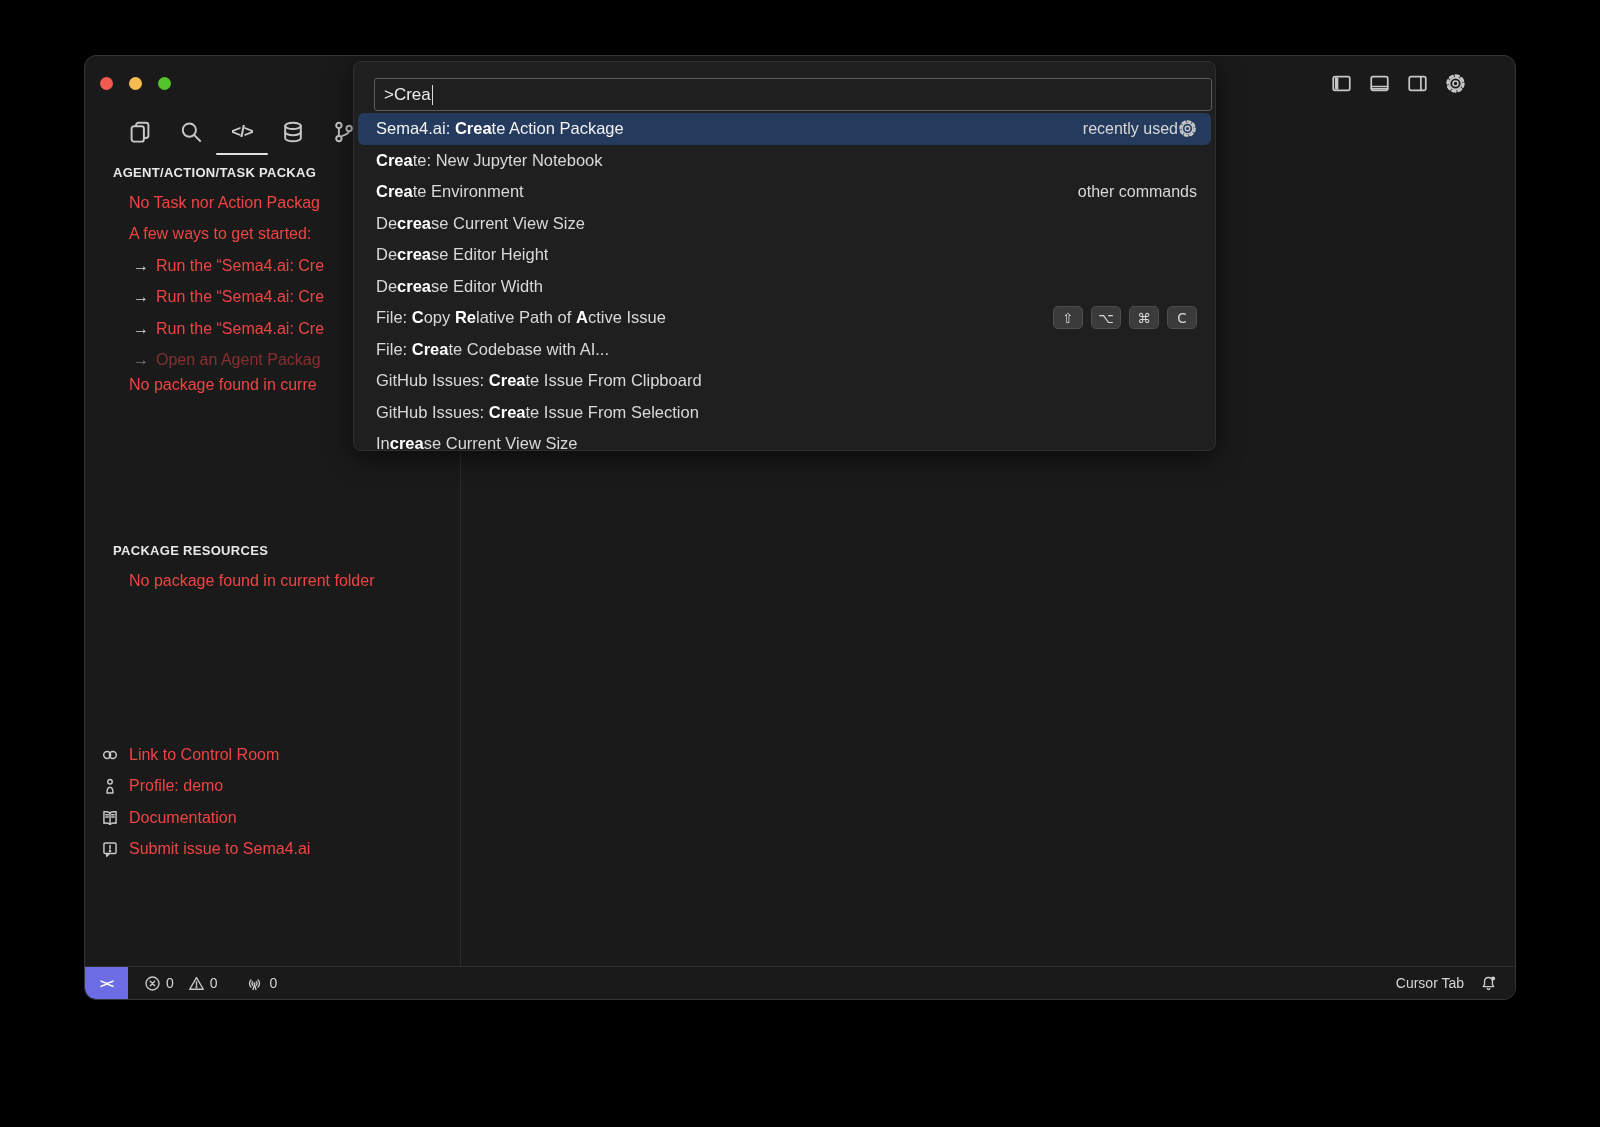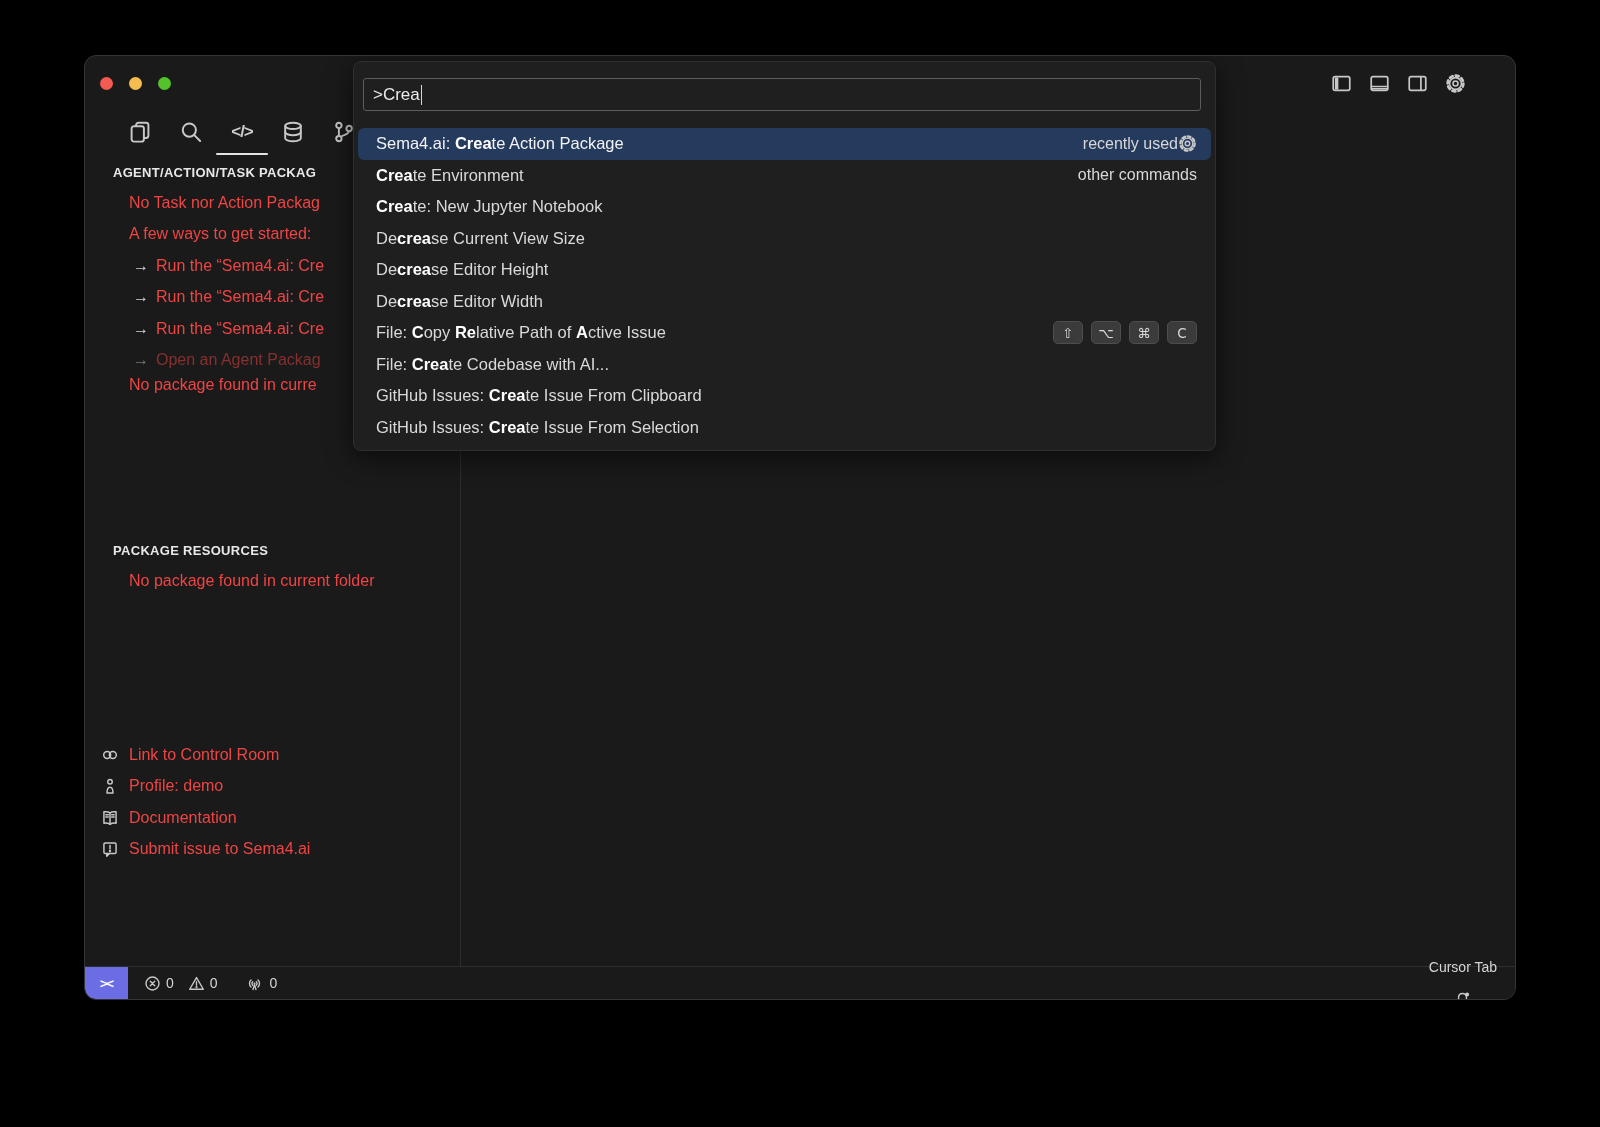--- a/index.html
+++ b/index.html
@@ -34,31 +34,31 @@
   .trow.dim{opacity:.5;}
   .sp1{height:135px;}
   .sp2{height:142px;}
   
   .statusbar{position:absolute;left:0;bottom:0;width:100%;height:33px;background:#1a1a1a;border-top:1px solid #2e2e2e;
     display:flex;align-items:center;font-size:14px;color:#d6d6d6;}
   .remote{width:43px;height:100%;display:flex;align-items:center;justify-content:center;color:#fff;
     font-weight:700;font-size:13px;letter-spacing:-1px;border-bottom-left-radius:11px;cursor:pointer;}
   .sb-group{display:flex;align-items:center;gap:5px;margin-left:16px;cursor:pointer;}
   .sb-group.ports{margin-left:26px;}
-  .sb-right{margin-left:auto;display:flex;align-items:center;gap:16px;padding-right:18px;flex-direction:column;}
+  .sb-right{margin-left:auto;display:flex;align-items:center;gap:16px;padding-right:18px;}
   .sb-right .lbl{cursor:pointer;}
   .sb-icon{width:17px;height:17px;display:flex;align-items:center;justify-content:center;}
   
   .palette{position:absolute;left:268px;top:5px;width:863px;height:390px;background:#1f1f1f;border:1px solid #2f2f2f;
     border-radius:8px;box-shadow:0 6px 26px rgba(0,0,0,.6);z-index:20;overflow:hidden;}
-  .qinput{position:absolute;left:9px;top:16px;width:838px;height:33px;border:1px solid #5c5c5c;border-radius:3px;
+  .qinput{position:absolute;left:20px;top:16px;width:838px;height:33px;border:1px solid #5c5c5c;border-radius:3px;
     display:flex;align-items:center;padding-left:9px;font-size:17px;color:#ececec;background:#1f1f1f;cursor:text;}
   .caret{display:inline-block;width:1.5px;height:20px;background:#d8d8d8;margin-left:1px;animation:blink 1s step-end infinite;}
   @keyframes blink{50%{opacity:0;}}
-  .qrows{position:absolute;left:0;top:66px;right:0;}
+  .qrows{position:absolute;left:0;top:51px;right:0;}
   .qrow{height:31.5px;margin:0 4px;border-radius:6px;display:flex;align-items:center;padding:0 14px 0 18px;
     font-size:16.5px;color:#d9d9d9;cursor:pointer;}
   .qrow b{font-weight:700;color:#ffffff;}
   .qrow.selected{background:#253b5e;color:#f2f2f2;}
   .qlabel{white-space:nowrap;overflow:hidden;}
   .qright{margin-left:auto;display:flex;align-items:center;font-size:16px;color:#d8d8d8;}
   .keys{margin-left:auto;display:flex;gap:8px;font-family:"DejaVu Sans",sans-serif;}
   .keys kbd{min-width:30px;height:23px;padding:0 6px;background:#3b3b3b;border:1px solid #4d4d4d;border-radius:5px;
     display:flex;align-items:center;justify-content:center;font-size:13.5px;color:#d8d8d8;font-family:inherit;}
   svg{display:block;}
@@ -271,29 +271,29 @@
               <svg width="100%" height="100%" viewBox="0 0 16 16" fill="none" stroke="#c8c8c8" stroke-width="1.3" stroke-linecap="round" stroke-linejoin="round">
                 <circle cx="8" cy="8" r="6" stroke-width="2" stroke-dasharray="2.35 2.36"></circle>
                 <circle cx="8" cy="8" r="4.5" stroke-width="1.2"></circle>
                 <circle cx="8" cy="8" r="1.9" stroke-width="1.2"></circle>
               </svg>
             </span>
           </span>
         </div>
 
   <div class="qrow">
+    <span class="qlabel"><b>Crea</b><span>te: New Jupyter Notebook</span></span>
+  </div>
+
+  <div class="qrow">
     <span class="qlabel"><b>Crea</b><span>te Environment</span></span>
   <span class="qright">
             <span>other commands</span>
           </span>
         </div>
-
-  <div class="qrow">
-    <span class="qlabel"><b>Crea</b><span>te: New Jupyter Notebook</span></span>
-  </div>
 
   <div class="qrow">
     <span class="qlabel"><span>De</span><b>crea</b><span>se Current View Size</span></span>
   </div>
 
   <div class="qrow">
     <span class="qlabel"><span>De</span><b>crea</b><span>se Editor Height</span></span>
   </div>
 
   <div class="qrow">

